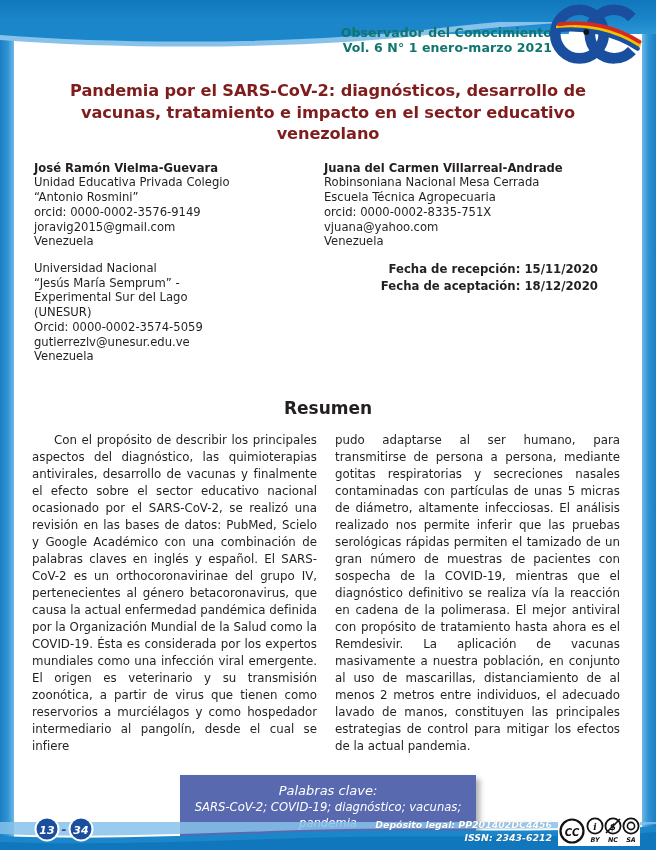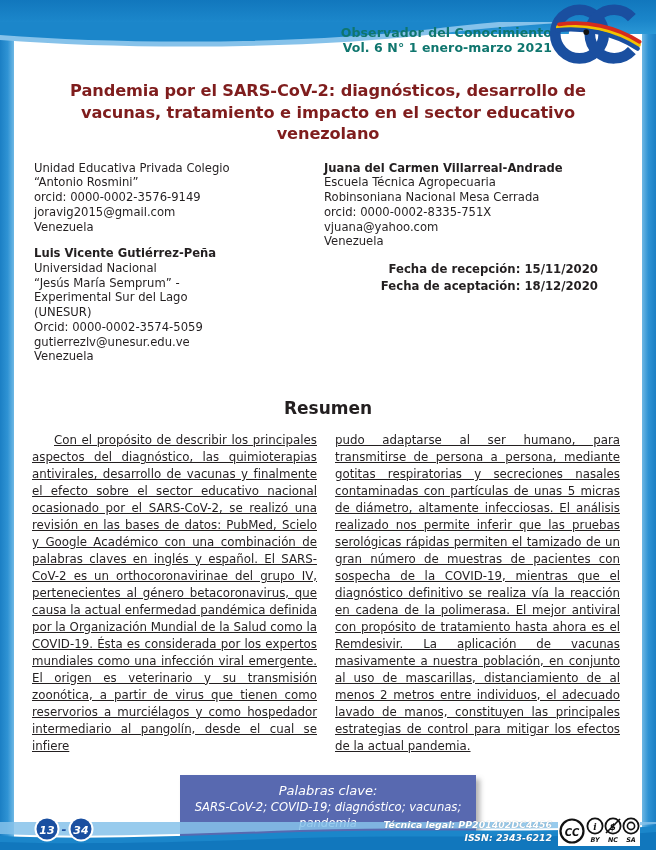--- a/index.html
+++ b/index.html
@@ -144,21 +144,21 @@
   .abstract-col {
     width: 285px;
     font-size: 11.8px;
     line-height: 1.44;
     color: #231f20;
     text-align: justify;
     text-justify: inter-word;
     hyphens: manual;
   }
   .abstract-col.first p { text-indent: 22px; }
-  .abstract-col p { margin: 0; text-decoration: underline; }
+  .abstract-col p { margin: 0; }
 
   
   .keywords-wrap {
     margin-top: 20px;
     display: flex;
     justify-content: center;
   }
   .keywords {
     position: relative;
     width: 296px;
@@ -250,45 +250,45 @@
 
   <div class="content">
 
     <div class="title">Pandemia por el SARS-CoV-2: diagnósticos, desarrollo de vacunas, tratamiento e impacto en el sector educativo venezolano</div>
 
     <div class="authors">
 
       <div class="author-col left">
 
         <div class="author-block">
+          <div class="author-name">José Ramón Vielma-Guevara</div>
           <div class="author-line">Unidad Educativa Privada Colegio</div>
           <div class="author-line">“Antonio Rosmini”</div>
           <div class="author-line">orcid: 0000-0002-3576-9149</div>
           <div class="author-line">joravig2015@gmail.com</div>
           <div class="author-line">Venezuela</div>
         </div>
 
         <div class="author-block">
-          <div class="author-name">Luis Vicente Gutiérrez-Peña</div>
           <div class="author-line">Universidad Nacional</div>
           <div class="author-line">“Jesús María Semprum” -</div>
           <div class="author-line">Experimental Sur del Lago</div>
           <div class="author-line">(UNESUR)</div>
           <div class="author-line">Orcid: 0000-0002-3574-5059</div>
           <div class="author-line">gutierrezlv@unesur.edu.ve</div>
           <div class="author-line">Venezuela</div>
         </div>
 
       </div>
 
       <div class="author-col right">
         <div class="author-block">
           <div class="author-name">Juana del Carmen Villarreal-Andrade</div>
+          <div class="author-line">Robinsoniana Nacional Mesa Cerrada</div>
           <div class="author-line">Escuela Técnica Agropecuaria</div>
-          <div class="author-line">Robinsoniana Nacional Mesa Cerrada</div>
           <div class="author-line">orcid: 0000-0002-8335-751X</div>
           <div class="author-line">vjuana@yahoo.com</div>
           <div class="author-line">Venezuela</div>
         </div>
 
         <div class="dates">
           <div>Fecha de recepción:  15/11/2020</div>
           <div>Fecha de aceptación: 18/12/2020</div>
         </div>
       </div>
@@ -327,21 +327,21 @@
       <circle cx="15" cy="13" r="12.5" fill="#ffffff"></circle>
       <circle cx="15" cy="13" r="10.5" fill="#1a4fa0"></circle>
       <text x="15" y="17.5" text-anchor="middle" fill="#ffffff" font-family="DejaVu Sans, sans-serif" font-size="11" font-weight="bold">13</text>
       <text x="32" y="18" text-anchor="middle" fill="#1a4fa0" font-family="DejaVu Sans, sans-serif" font-size="12" font-weight="bold">-</text>
       <circle cx="49" cy="13" r="12.5" fill="#ffffff"></circle>
       <circle cx="49" cy="13" r="10.5" fill="#1a4fa0"></circle>
       <text x="49" y="17.5" text-anchor="middle" fill="#ffffff" font-family="DejaVu Sans, sans-serif" font-size="11" font-weight="bold">34</text>
     </svg>
 
     <div class="footer-text">
-      <div>Técnica legal: PP201402DC4456</div>
+      <div>Depósito legal: PP201402DC4456</div>
       <div>ISSN: 2343-6212</div>
     </div>
 
     <svg class="cc-badge" viewBox="0 0 82 30">
       <rect x="0" y="0" width="82" height="30" fill="#ffffff"></rect>
       <circle cx="14" cy="15" r="11.5" fill="none" stroke="#111111" stroke-width="2.2"></circle>
       <text x="14" y="19.5" text-anchor="middle" fill="#111111" font-family="DejaVu Sans, sans-serif" font-size="10" font-weight="bold">CC</text>
 
       <circle cx="37" cy="10" r="7.6" fill="none" stroke="#111111" stroke-width="1.8"></circle>
       <text x="37" y="14" text-anchor="middle" fill="#111111" font-family="DejaVu Serif, serif" font-size="9" font-weight="bold">i</text>

